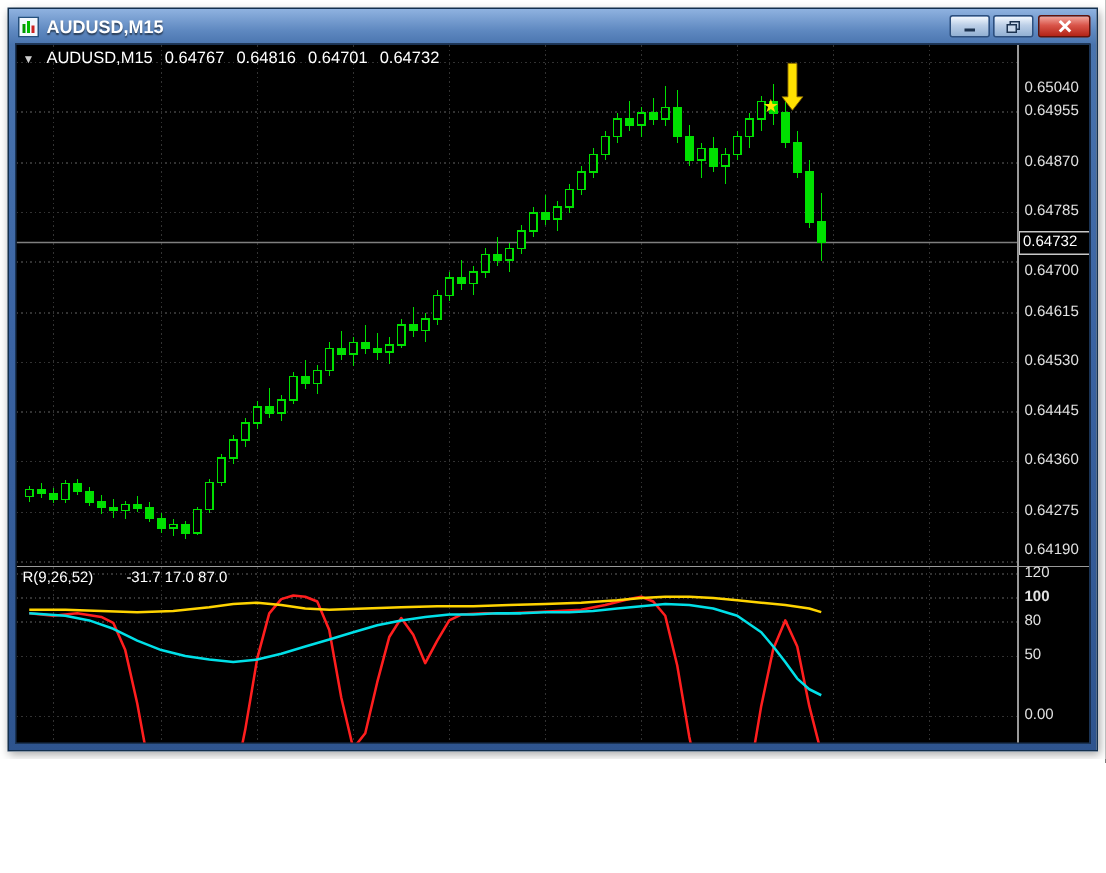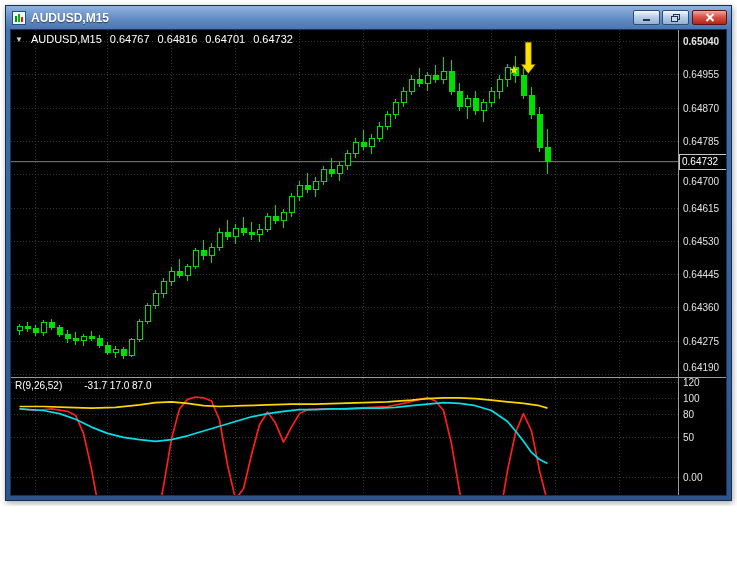--- a/index.html
+++ b/index.html
@@ -301,33 +301,33 @@
       <span>0.64701</span>
       <span>0.64732</span>
     </div>
 
     <div class="ind-header">
       <span>R(9,26,52)</span>
       <span>-31.7 17.0 87.0</span>
     </div>
 
     <div class="price-axis" id="price-axis">
-        <div class="tick" style="top: 11px; font-weight: bold;">0.65040</div>
+        <div class="tick" style="top: 29px;">0.65040</div>
         <div class="tick" style="top: 44.3081px;">0.64955</div>
         <div class="tick" style="top: 77.6077px; text-align: right;">0.64870</div>
         <div class="tick" style="top: 110.907px;">0.64785</div>
         <div class="tick" style="top: 151px;">0.64700</div>
         <div class="tick" style="top: 177.506px;">0.64615</div>
         <div class="tick" style="top: 210.806px;">0.64530</div>
         <div class="tick" style="top: 244.106px;">0.64445</div>
         <div class="tick" style="top: 277.405px;">0.64360</div>
         <div class="tick" style="top: 310.705px;">0.64275</div>
         <div class="tick" style="top: 337px;">0.64190</div>
         <div class="tick" style="top: 351.992px; text-align: center;">120</div>
-        <div class="tick" style="top: 367.81px;">100</div>
+        <div class="tick" style="top: 367.81px; font-weight: bold;">100</div>
         <div class="tick" style="top: 383.628px;">80</div>
         <div class="tick" style="top: 407.355px;">50</div>
         <div class="tick" style="top: 446.9px;">0.00</div>
         <div class="tick" style="top: 486.445px;">-50</div>
         <div class="tick" style="top: 510.172px;">-60</div>
         <div class="tick" style="top: 525.99px;">-100</div>
       </div>
     <div class="bid-tag" id="bid-tag" style="top: 123.671px;">0.64732</div>
   </div>
 

